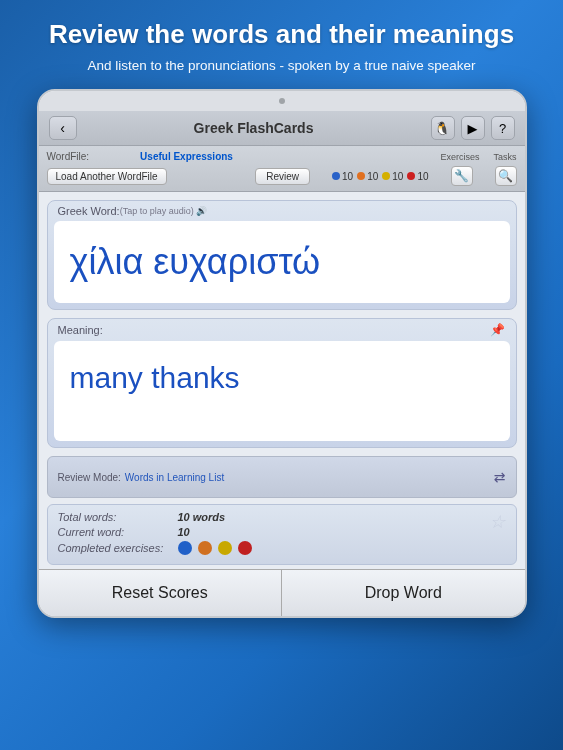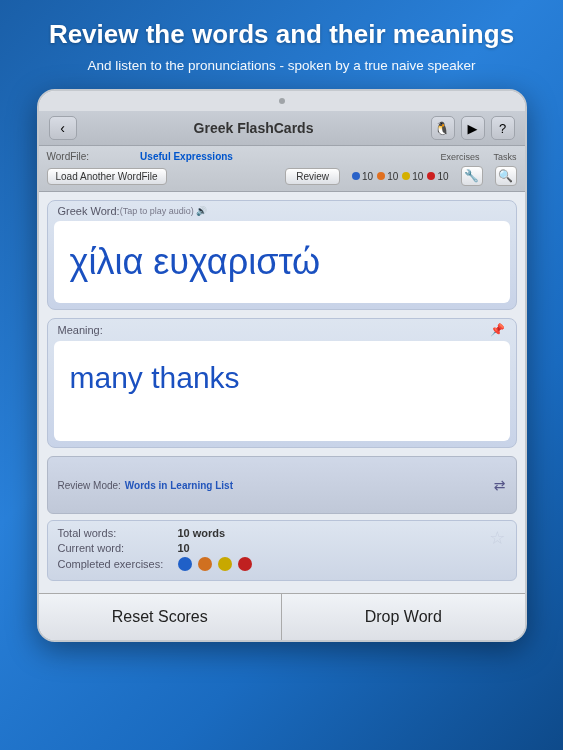--- a/index.html
+++ b/index.html
@@ -299,49 +299,50 @@
       color: #1a50c0;
       font-weight: 400;
     }
 
     
     .review-mode-bar {
       background: linear-gradient(to bottom, #d0d8e8, #c0c8d8);
       border: 1px solid #b0b8c8;
       border-radius: 6px;
       margin-bottom: 6px;
-      padding: 20px 10px;
+      padding: 12px 10px;
       display: flex;
       align-items: center;
       justify-content: space-between;
     }
 
     .review-mode-label {
       font-size: 10px;
       color: #556;
     }
 
     .review-mode-value {
       font-size: 10px;
       color: #2255bb;
-      font-weight: 700;
+      font-weight: 400;
     }
 
     .shuffle-icon {
       font-size: 14px;
       color: #558;
     }
 
     
     .stats-area {
       background: linear-gradient(to bottom, #dde5f0, #ccd5e5);
       border: 1px solid #b8c3d8;
       border-radius: 6px;
       padding: 6px 10px;
-      margin-bottom: 12px;
+      margin-bottom: 4px;
+      font-style: italic;
     }
 
     .stat-row {
       display: flex;
       align-items: center;
       margin-bottom: 3px;
       font-size: 11px;
     }
 
     .stat-label {
@@ -432,21 +433,21 @@
         <span class="wordfile-label">WordFile:</span>
         <span class="wordfile-name">Useful Expressions</span>
       </div>
       <div class="exercises-section">
         <span>Exercises</span>
         <span class="tasks-label">Tasks</span>
       </div>
     </div>
     <div class="toolbar-row2">
       <button class="load-btn">Load Another WordFile</button>
-      <div style="display:flex;align-items:center;gap:12px;">
+      <div style="display:flex;align-items:center;gap:22px;">
         <button class="review-btn">Review</button>
         <div class="score-badges">
           <div class="badge">
             <span class="dot dot-blue"></span>
             <span>10</span>
           </div>
           <div class="badge">
             <span class="dot dot-orange"></span>
             <span>10</span>
           </div>

